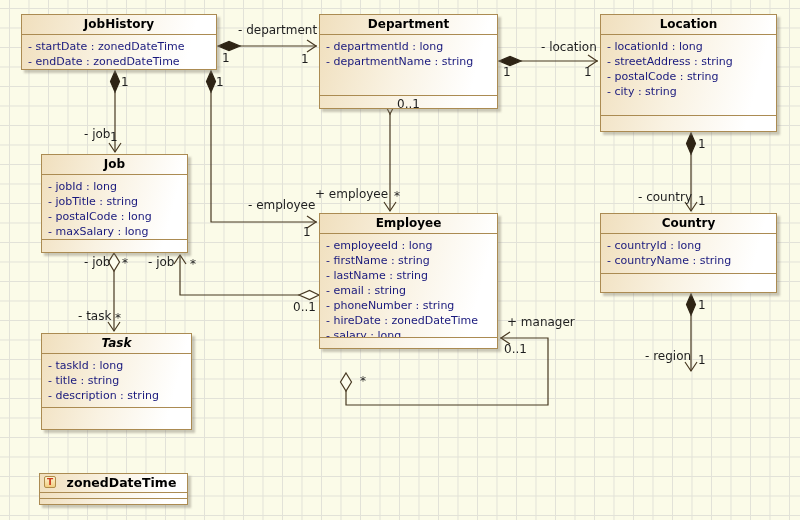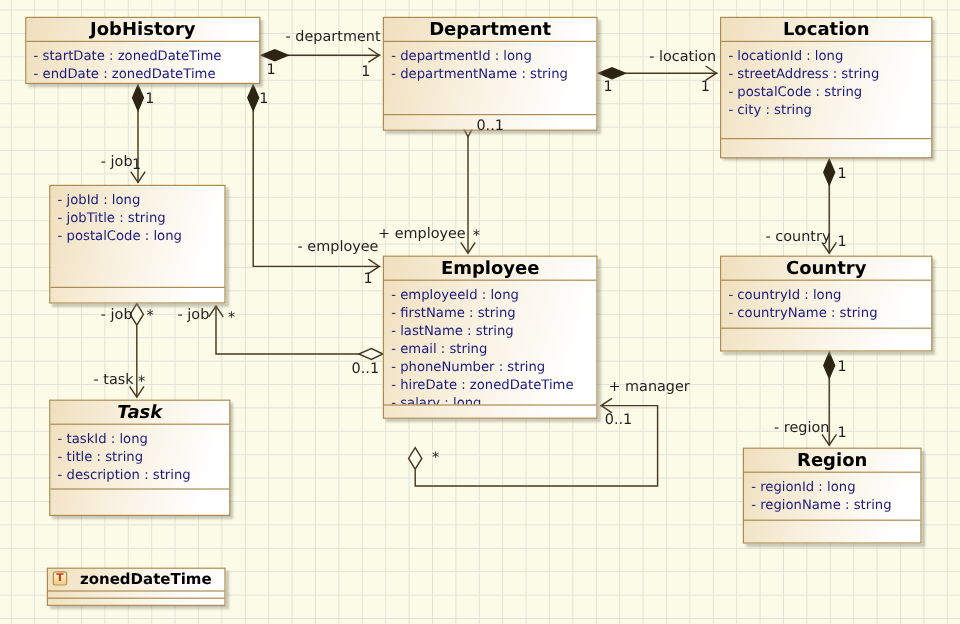--- a/index.html
+++ b/index.html
@@ -14,21 +14,21 @@
     background-position:9px 8px;
   }
   svg.wires{position:absolute;left:0;top:0;width:800px;height:520px;pointer-events:none;}
   .cls{
     position:absolute;display:flex;flex-direction:column;box-sizing:border-box;
     background:linear-gradient(105deg,#f0dfbd 0%,#f9f2e2 45%,#ffffff 85%);
     border:1px solid #ab8b52;
     box-shadow:2.5px 2.5px 2px rgba(140,135,120,0.45);
   }
   .cls-title{
-    flex:0 0 auto;text-align:center;font-weight:bold;font-size:15px;
+    flex:0 0 auto;text-align:center;font-weight:bold;font-size:12px;
     color:#000;padding:2px 2px 3px;border-bottom:1px solid #ab8b52;line-height:14px;
   }
   .cls-title.italic{font-style:italic;}
   .cls-attrs{flex:1 1 auto;padding:4px 6px 2px;font-size:11px;color:#19197d;overflow:hidden;}
   .attr{line-height:15px;white-space:nowrap;}
   .cls-ops{flex:0 0 auto;border-top:1px solid #ab8b52;}
   .dt-title{
     flex:0 0 auto;position:relative;text-align:center;font-weight:bold;font-size:12.5px;
     color:#000;padding:2px 2px 2px 18px;line-height:14px;
   }
@@ -134,24 +134,26 @@
     <div class="cls-attrs">
       <div class="attr">- locationId : long</div>
       <div class="attr">- streetAddress : string</div>
       <div class="attr">- postalCode : string</div>
       <div class="attr">- city : string</div>
     </div>
     <div class="cls-ops" style="height:15px"></div>
   </div>
 
   <div class="cls" style="left:41px;top:154px;width:147px;height:99px">
+    <div class="cls-title">Job</div>
     <div class="cls-attrs">
       <div class="attr">- jobId : long</div>
       <div class="attr">- jobTitle : string</div>
       <div class="attr">- postalCode : long</div>
+      <div class="attr">- maxSalary : long</div>
     </div>
     <div class="cls-ops" style="height:12px"></div>
   </div>
 
   <div class="cls" style="left:319px;top:213px;width:179px;height:136px">
     <div class="cls-title">Employee</div>
     <div class="cls-attrs">
       <div class="attr">- employeeId : long</div>
       <div class="attr">- firstName : string</div>
       <div class="attr">- lastName : string</div>
@@ -176,28 +178,20 @@
 
   <div class="cls" style="left:600px;top:213px;width:177px;height:80px">
     <div class="cls-title">Country</div>
     <div class="cls-attrs">
       <div class="attr">- countryId : long</div>
       <div class="attr">- countryName : string</div>
     </div>
     <div class="cls-ops" style="height:18px"></div>
   </div>
 
-  <div class="cls" style="left:619px;top:373px;width:149px;height:80px">
-    <div class="cls-title">Region</div>
-    <div class="cls-attrs">
-      <div class="attr">- regionId : long</div>
-      <div class="attr">- regionName : string</div>
-    </div>
-    <div class="cls-ops" style="height:18px"></div>
-  </div>
 
   <div class="cls" style="left:39px;top:473px;width:149px;height:32px">
     <div class="dt-title">
       <span class="dt-badge">T</span>
       <span>zonedDateTime</span>
     </div>
     <div class="dt-row" style="height:5px"></div>
     <div class="dt-row" style="flex:1"></div>
   </div>
 

